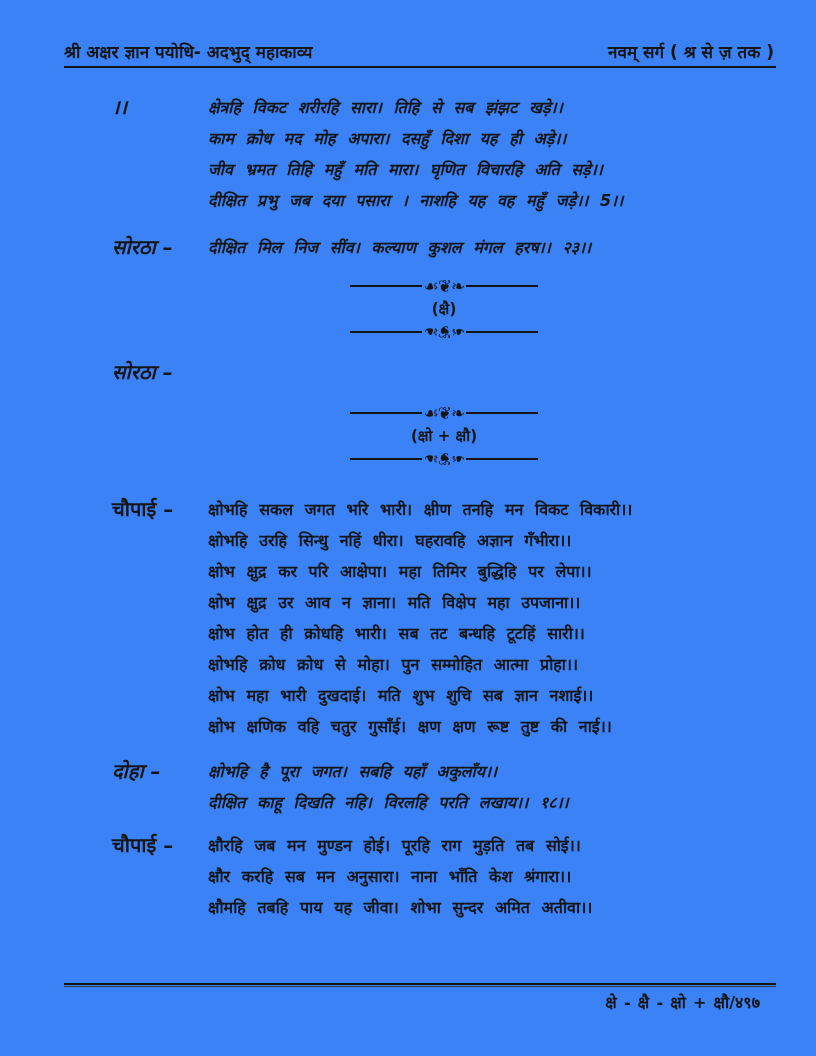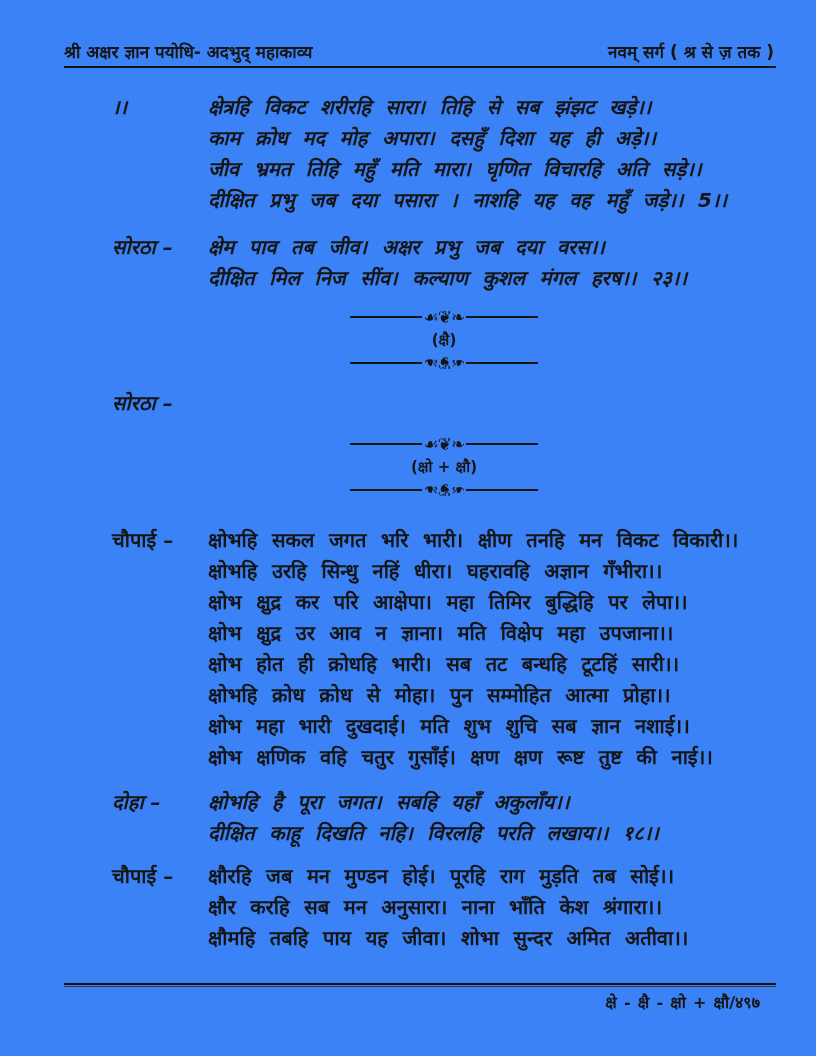--- a/index.html
+++ b/index.html
@@ -28,21 +28,21 @@
     position:absolute;top:92px;left:112px;right:40px;
   }
   .verse-block{display:flex;align-items:flex-start;}
   .verse-label{
     flex:0 0 96px;
     font-size:20px;line-height:31px;
     white-space:nowrap;
   }
   .verse-lines{flex:1;}
   .verse-line{
-    font-size:20px;line-height:31px;
+    font-size:16px;line-height:31px;
     word-spacing:0.38em;
     white-space:nowrap;
   }
   .italic{font-style:italic;}
   
   .mt16{margin-top:16px;}
   .mt14{margin-top:14px;}
   .mt26{margin-top:26px;}
   .mt12{margin-top:12px;}
   
@@ -96,21 +96,20 @@
         <div class="verse-lines">
           <div class="verse-line">क्षेत्रहि विकट शरीरहि सारा। तिहि से सब झंझट खड़े।।</div>
           <div class="verse-line">काम क्रोध मद मोह अपारा। दसहुँ दिशा यह ही अड़े।।</div>
           <div class="verse-line">जीव भ्रमत तिहि महुँ मति मारा। घृणित विचारहि अति सड़े।।</div>
           <div class="verse-line">दीक्षित प्रभु जब दया पसारा । नाशहि यह वह महुँ जड़े।। 5।।</div>
         </div>
       </div>
       <div class="verse-block mt16 italic">
         <div class="verse-label">सोरठा –</div>
         <div class="verse-lines">
-          <div class="verse-line">क्षेम पाव तब जीव। अक्षर प्रभु जब दया वरस।।</div>
           <div class="verse-line">दीक्षित मिल निज सींव। कल्याण कुशल मंगल हरष।। २३।।</div>
         </div>
       </div>
       <div class="divider mt14">
         <div class="orn-row">
           <span class="rule-seg"></span>
           <span class="orn">☙❦❧</span>
           <span class="rule-seg"></span>
         </div>
         <div class="divider-caption">(क्षै)</div>

